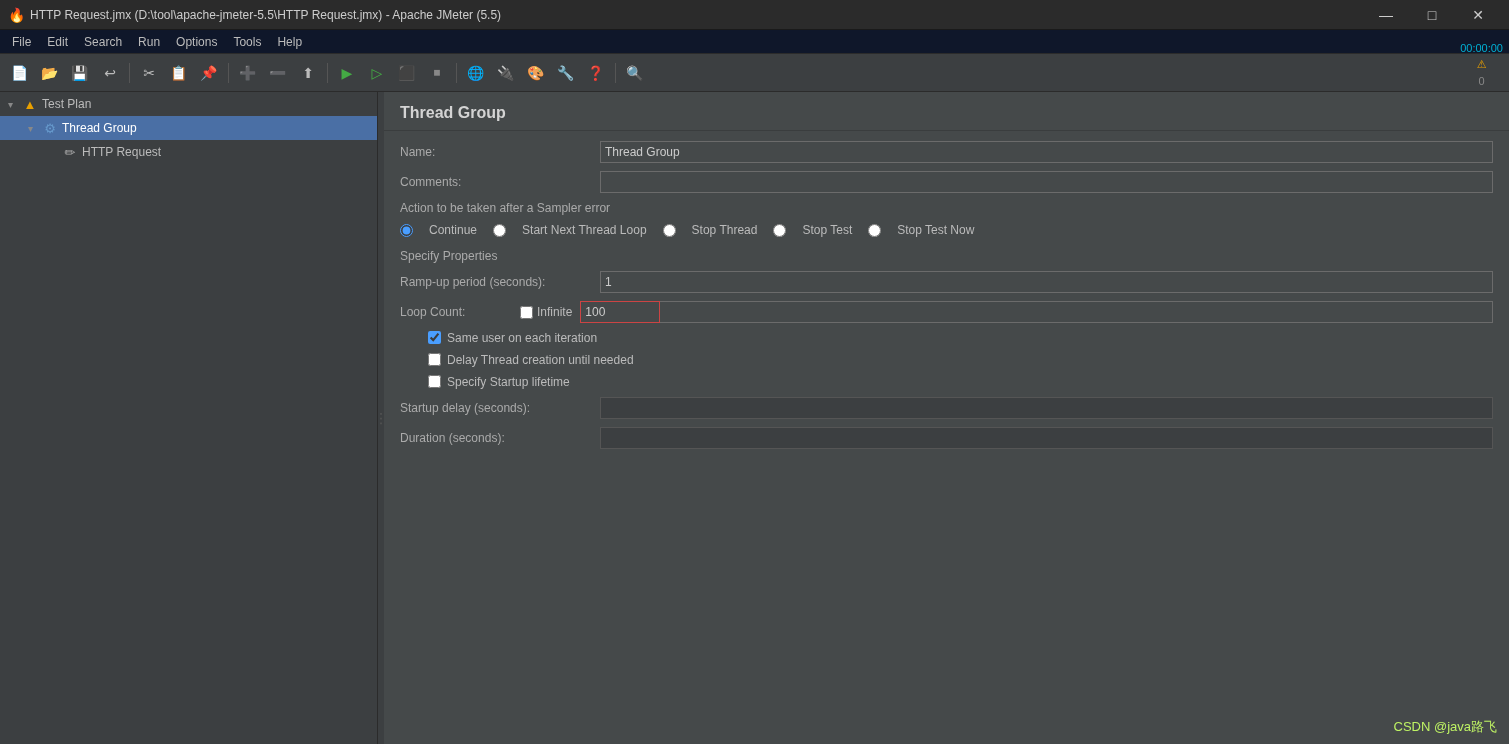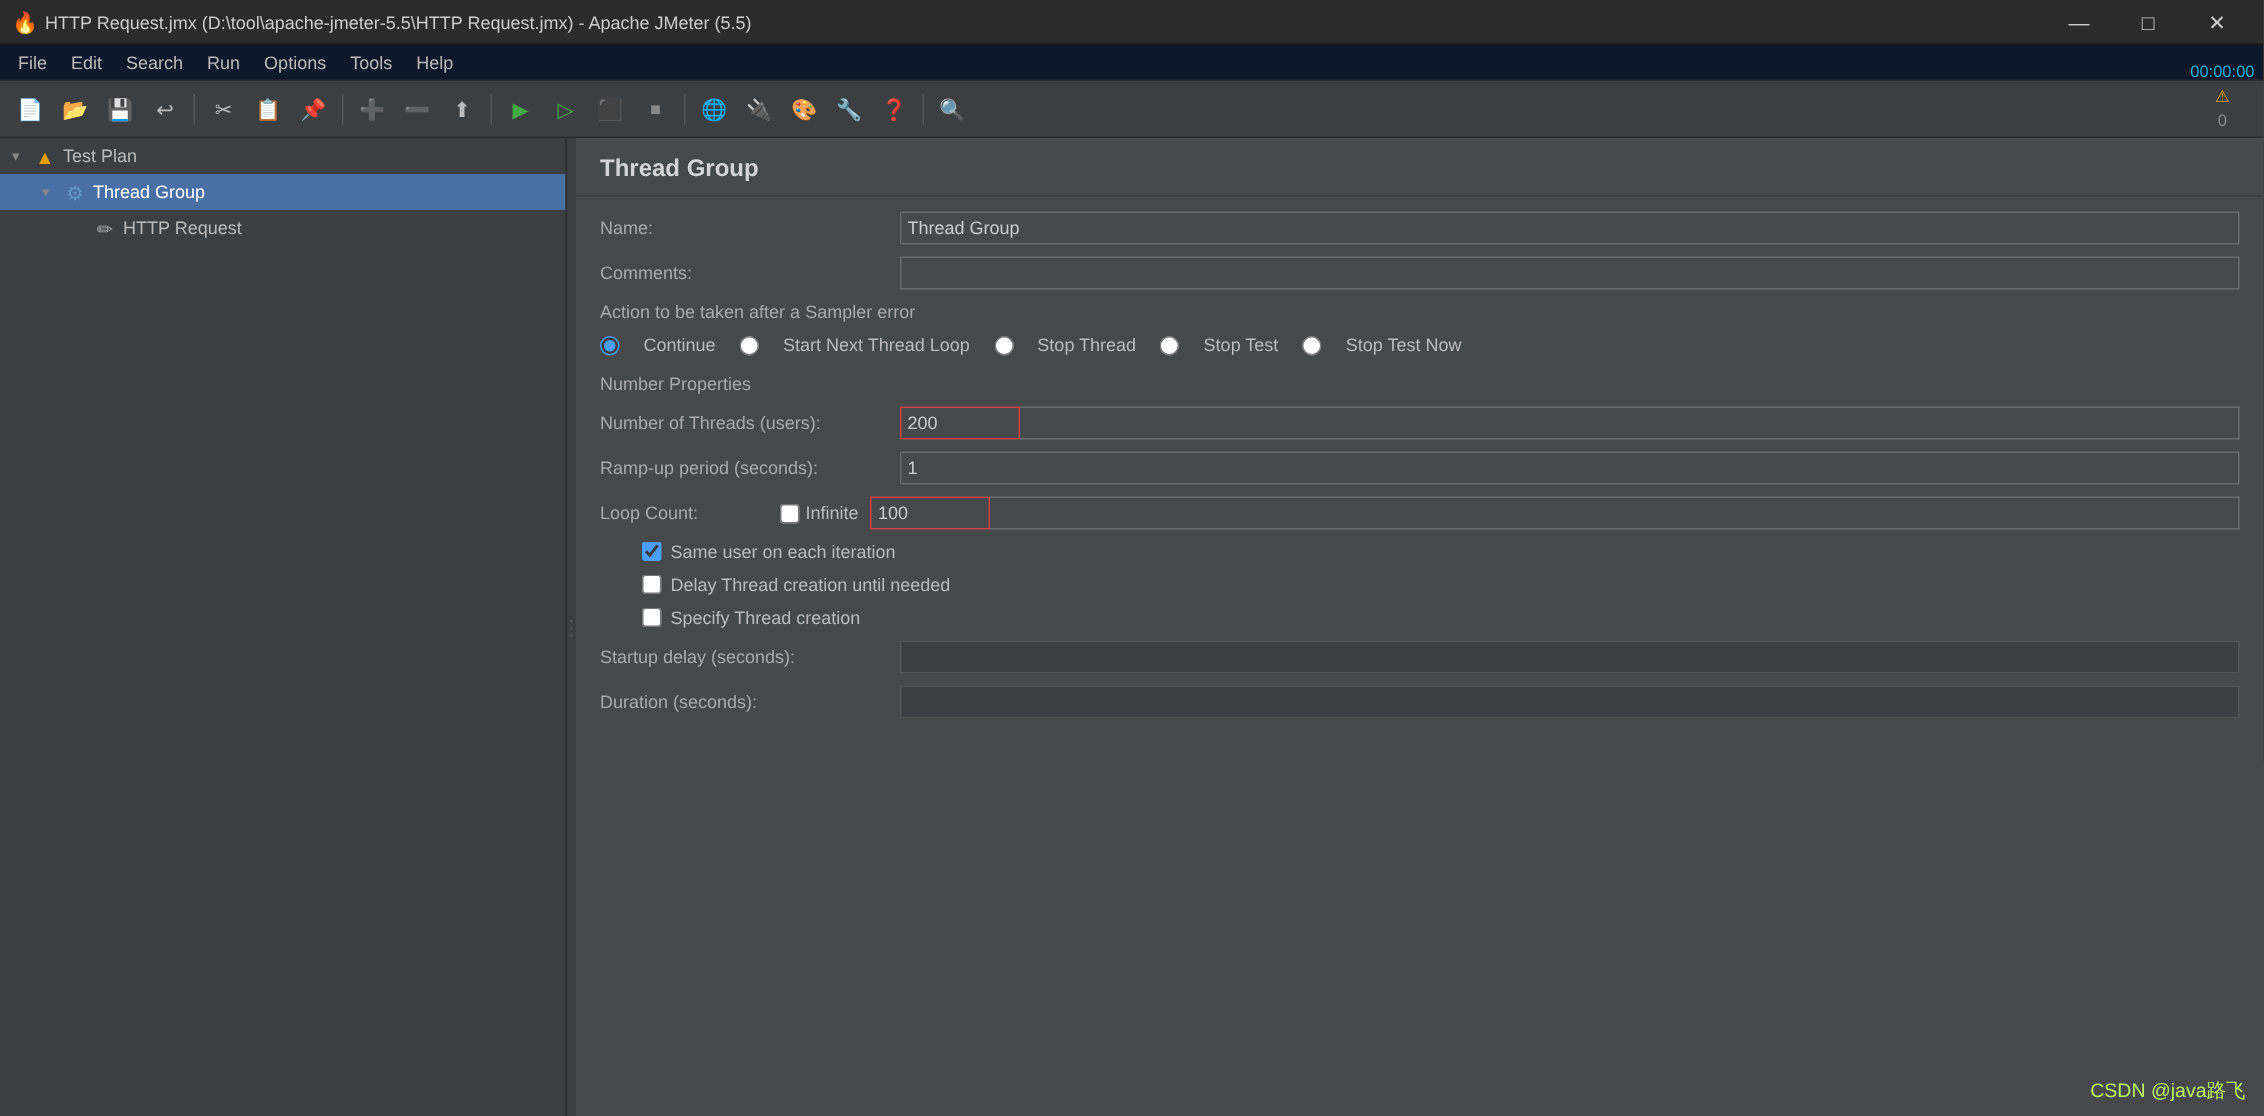--- a/index.html
+++ b/index.html
@@ -443,27 +443,22 @@
         <label class="radio-label">
           <input type="radio" name="action" style="">
           <span>Stop Test</span>
         </label>
         <label class="radio-label">
           <input type="radio" name="action" style="">
           <span>Stop Test Now</span>
         </label>
       </div>
 
-      <div class="section-title">Number Properties</div>
-
-      <div class="form-row">
-        <span class="form-label">Number of Threads (users):</span>
-        <input class="form-input form-input-highlighted" type="text" value="200" style="width: 80px; flex: 0 0 auto;">
-        <div style="flex:1; height:22px; background:#45494a; border-top:1px solid #6b6b6b; border-bottom:1px solid #6b6b6b; border-right:1px solid #6b6b6b;"></div>
-      </div>
+      <div class="section-title">Specify Properties</div>
+
 
       <div class="form-row">
         <span class="form-label">Ramp-up period (seconds):</span>
         <input class="form-input" type="text" value="1" style="flex: 1 1 0%;">
       </div>
 
       <div class="loop-row">
         <span class="loop-label">Loop Count:</span>
         <label class="loop-infinite-label">
           <input type="checkbox" style="">
@@ -478,21 +473,21 @@
         <span>Same user on each iteration</span>
       </div>
 
       <div class="checkbox-row">
         <input type="checkbox" style="">
         <span>Delay Thread creation until needed</span>
       </div>
 
       <div class="checkbox-row">
         <input type="checkbox" style="">
-        <span>Specify Thread creation</span>
+        <span>Specify Startup lifetime</span>
       </div>
 
       <div class="form-row">
         <span class="form-label">Startup delay (seconds):</span>
         <input class="form-input disabled-input" type="text" style="flex: 1 1 0%;" disabled="">
       </div>
 
       <div class="form-row">
         <span class="form-label">Duration (seconds):</span>
         <input class="form-input disabled-input" type="text" style="flex: 1 1 0%;" disabled="">

